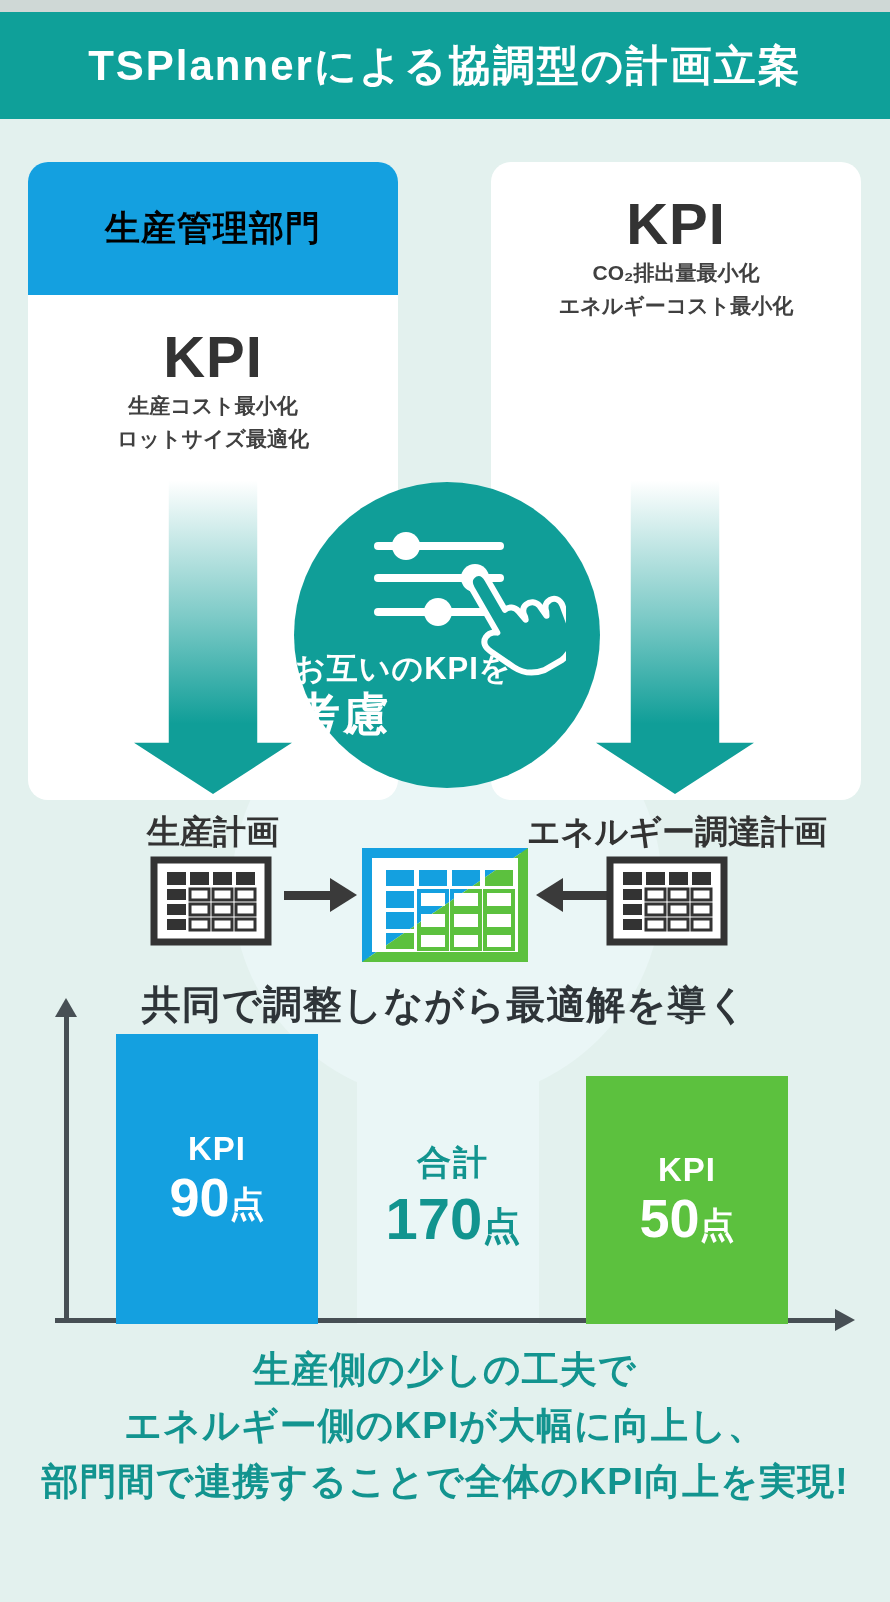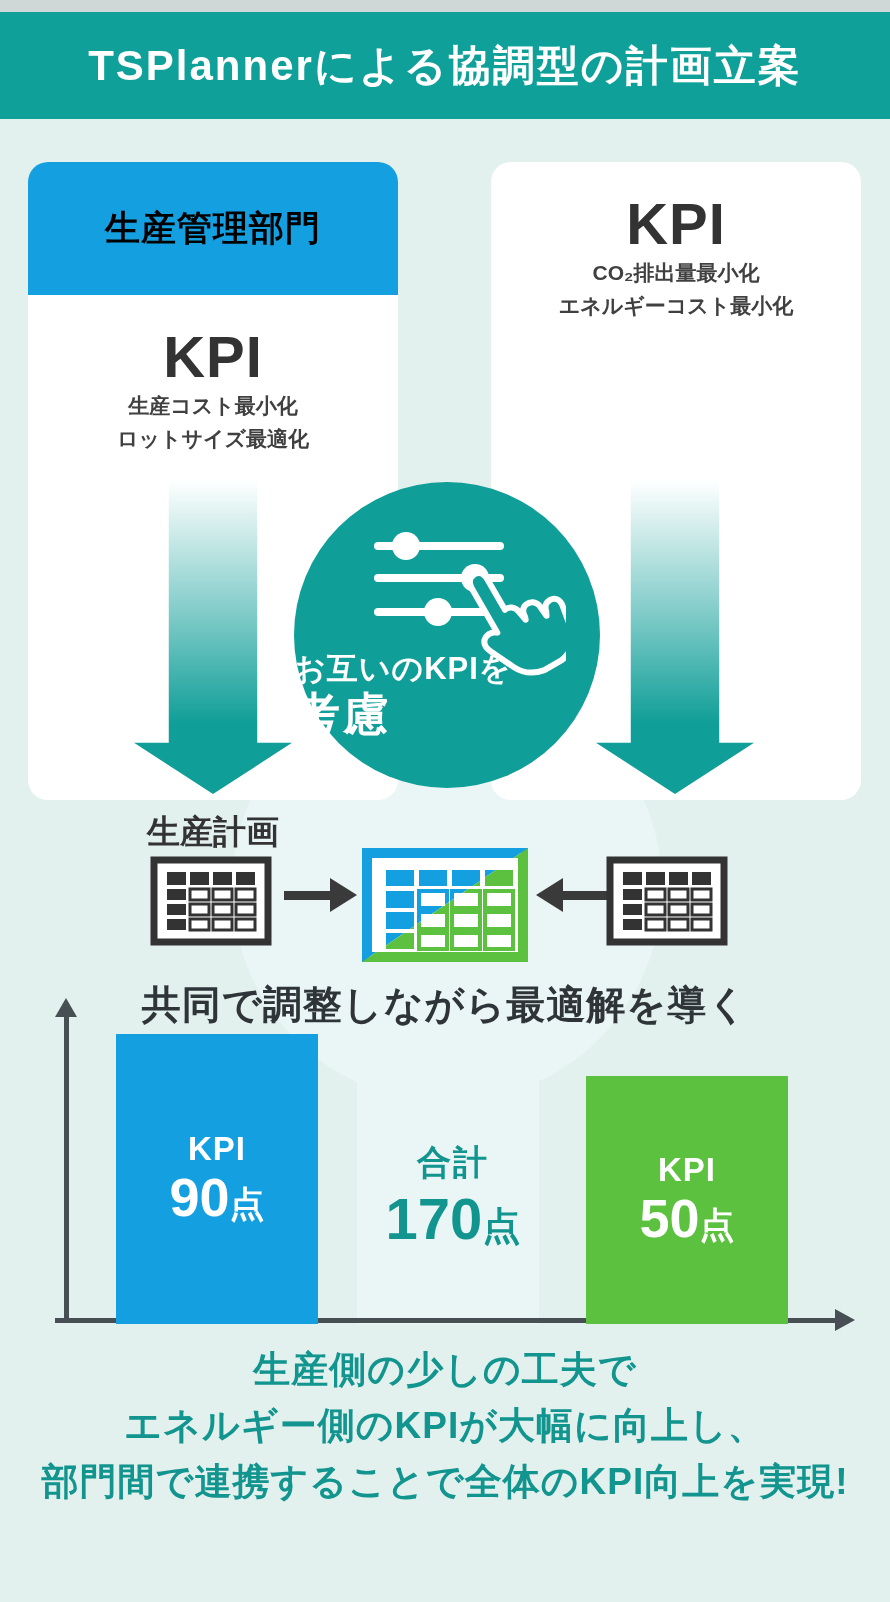--- a/index.html
+++ b/index.html
@@ -122,20 +122,21 @@
              C30,116 39,122 50,124 L70,124 C83,122 92,113 94,101 L98,77 C99,70 95,66 90,66
              C85,66 82,69 81,74 L79,78 L78,66 C77,60 72,57 67,58 C62,59 60,63 60,68 L59,71
              L57,60 C56,54 51,51 46,52 L46,17 C46,11 44,6 38,6 Z"></path>
       </g>
     </svg>
     <div class="consider-1">お互いのKPIを</div>
     <div class="consider-2">考慮</div>
   </div>
 
   <div class="plan-label left">生産計画</div>
+  <div class="plan-label right">エネルギー調達計画</div>
 
   <svg class="tbl" style="left:150px;top:844px" width="122" height="90" viewBox="0 0 122 90">
     <rect x="4" y="4" width="114" height="82" fill="#fff" stroke="#333" stroke-width="7"></rect>
     <g fill="#333">
       <rect x="17" y="16" width="19" height="13"></rect>
         <rect x="40" y="16" width="19" height="13"></rect>
       <rect x="63" y="16" width="19" height="13"></rect>
         <rect x="86" y="16" width="19" height="13"></rect>
       <rect x="17" y="33" width="19" height="11"></rect>
         <rect x="17" y="48" width="19" height="11"></rect>

